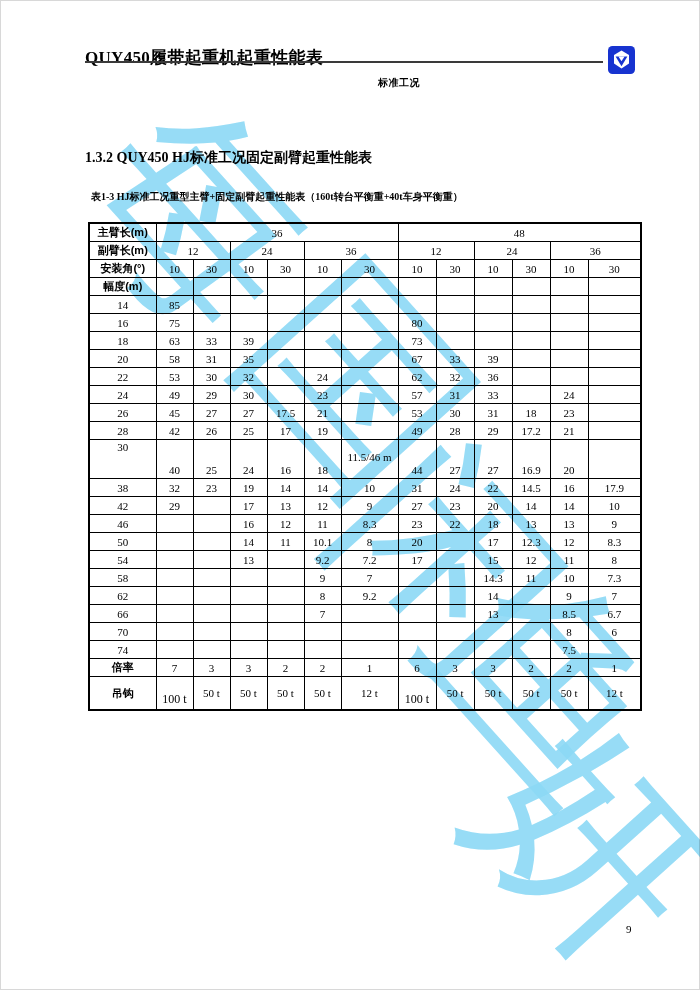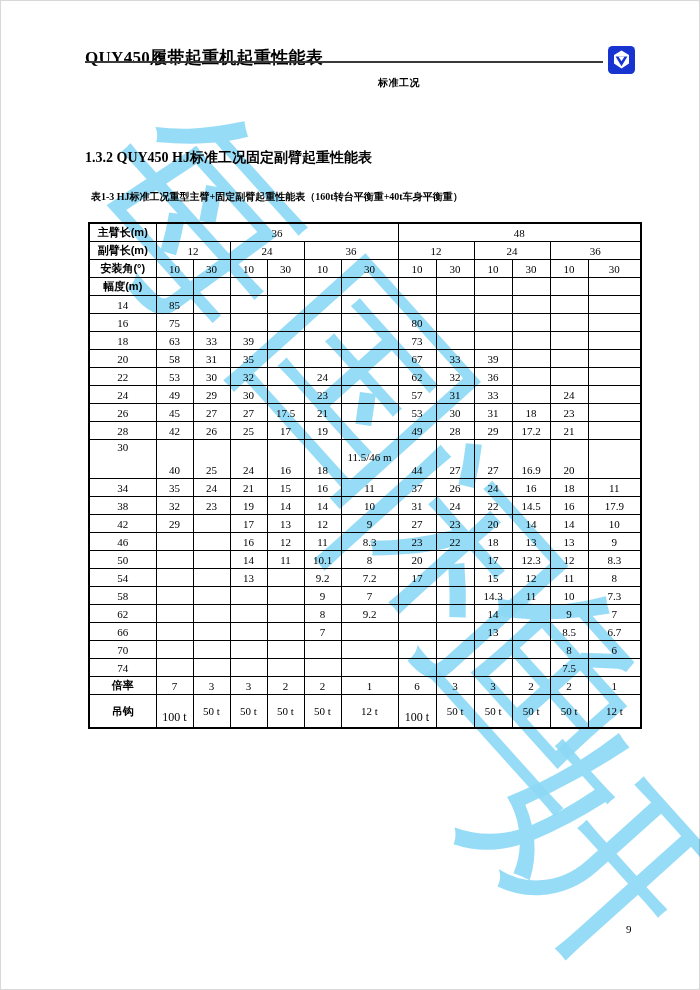--- a/index.html
+++ b/index.html
@@ -253,35 +253,20 @@
             <td>18</td>
             <td class="wrap">11.5/46 m</td>
             <td>44</td>
             <td>27</td>
             <td>27</td>
             <td>16.9</td>
             <td>20</td>
             <td></td>
           </tr>
           <tr>
-            <td class="rowlbl">34</td>
-            <td>35</td>
-            <td>24</td>
-            <td>21</td>
-            <td>15</td>
-            <td>16</td>
-            <td>11</td>
-            <td>37</td>
-            <td>26</td>
-            <td>24</td>
-            <td>16</td>
-            <td>18</td>
-            <td>11</td>
-          </tr>
-          <tr>
             <td class="rowlbl">38</td>
             <td>32</td>
             <td>23</td>
             <td>19</td>
             <td>14</td>
             <td>14</td>
             <td>10</td>
             <td>31</td>
             <td>24</td>
             <td>22</td>

